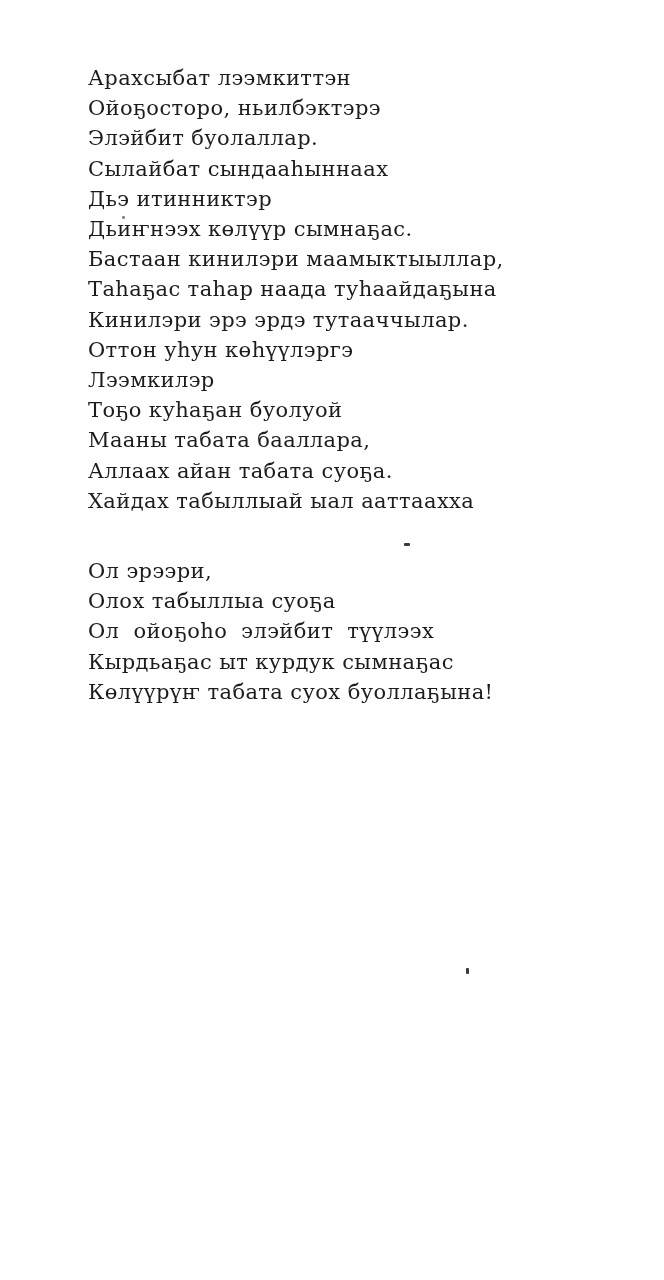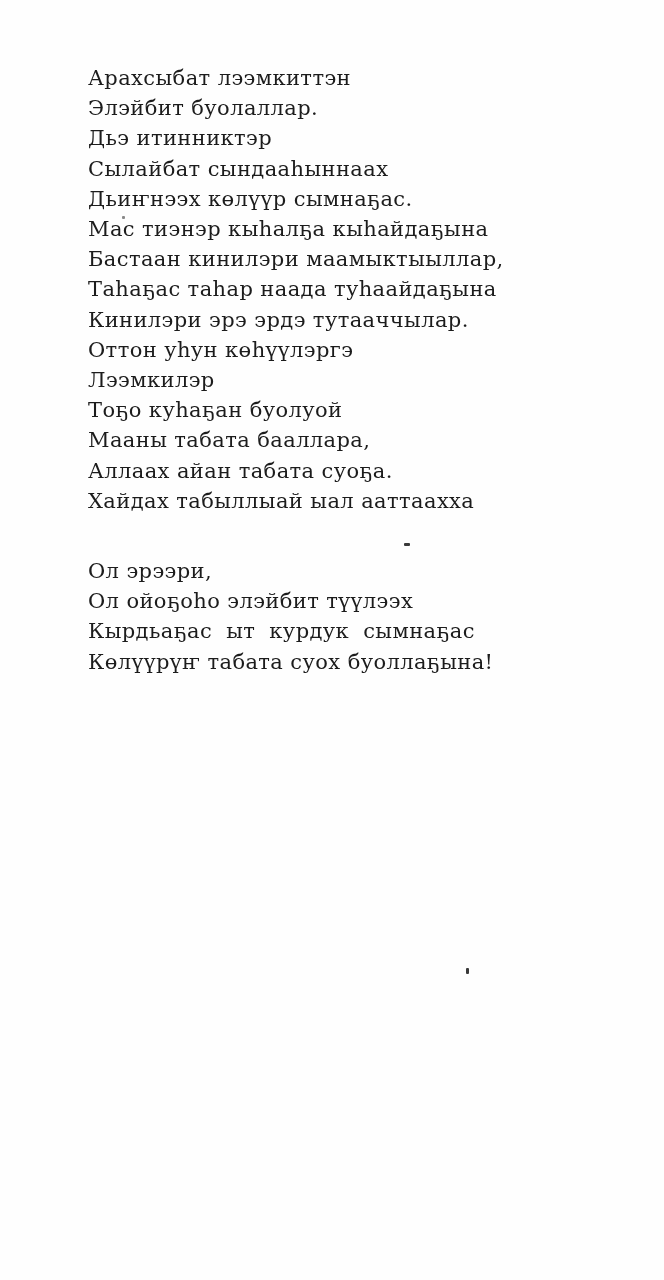--- a/index.html
+++ b/index.html
@@ -43,38 +43,39 @@
   .speck-3 { left: 122px; top: 216px; width: 3px; height: 3px; opacity: 0.6; }
 </style>
 </head>
 <body>
 
 <div class="page">
   <div class="poem">
 
     <div class="stanza first">
       <span class="poem-line">Арахсыбат лээмкиттэн</span>
+      <span class="poem-line">Ойоҕосторо, ньилбэктэрэ</span>
       <span class="poem-line">Элэйбит буолаллар.</span>
+      <span class="poem-line">Сылайбат сындааһыннаах</span>
       <span class="poem-line">Дьэ итинниктэр</span>
-      <span class="poem-line">Сылайбат сындааһыннаах</span>
       <span class="poem-line">Дьиҥнээх көлүүр сымнаҕас.</span>
-      <span class="poem-line">Мас тиэнэр кыһалҕа кыһайдаҕына</span>
       <span class="poem-line">Бастаан кинилэри маамыктыыллар,</span>
       <span class="poem-line">Таһаҕас таһар наада туһаайдаҕына</span>
       <span class="poem-line">Кинилэри эрэ эрдэ тутааччылар.</span>
       <span class="poem-line">Оттон уһун көһүүлэргэ</span>
       <span class="poem-line">Лээмкилэр</span>
       <span class="poem-line">Тоҕо куһаҕан буолуой</span>
       <span class="poem-line">Мааны табата бааллара,</span>
       <span class="poem-line">Аллаах айан табата суоҕа.</span>
       <span class="poem-line">Хайдах табыллыай ыал ааттаахха</span>
     </div>
 
     <div class="stanza second">
       <span class="poem-line">Ол эрээри,</span>
+      <span class="poem-line">Олох табыллыа суоҕа</span>
       <span class="poem-line">Ол ойоҕоһо элэйбит түүлээх</span>
       <span class="poem-line">Кырдьаҕас ыт курдук сымнаҕас</span>
       <span class="poem-line">Көлүүрүҥ табата суох буоллаҕына!</span>
     </div>
 
   </div>
 
   <div class="speck speck-1"></div>
   <div class="speck speck-2"></div>
   <div class="speck speck-3"></div>

